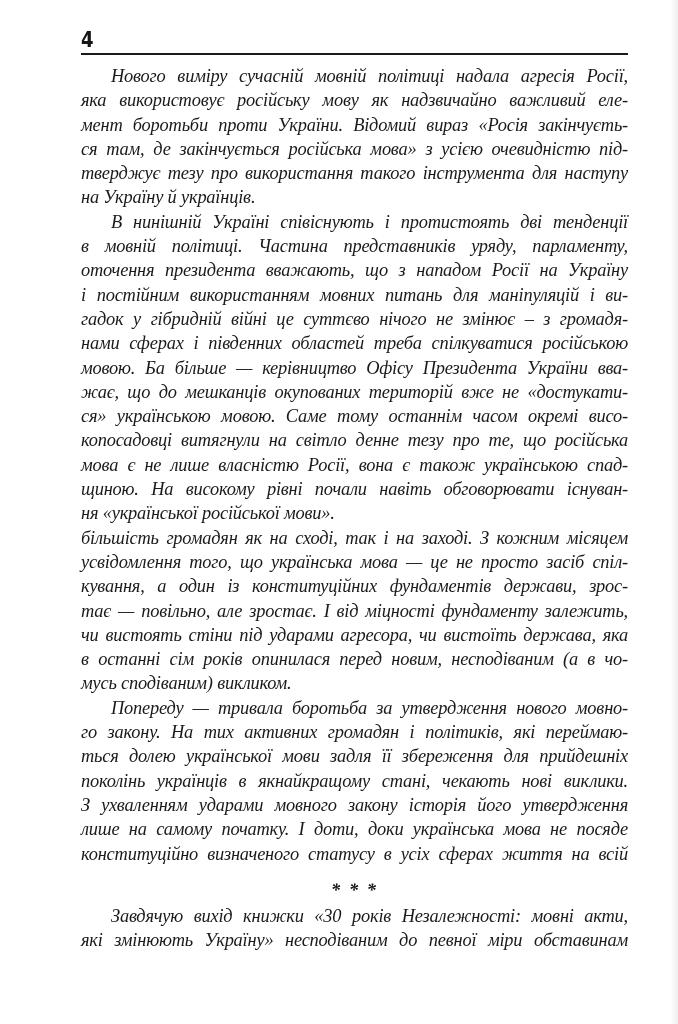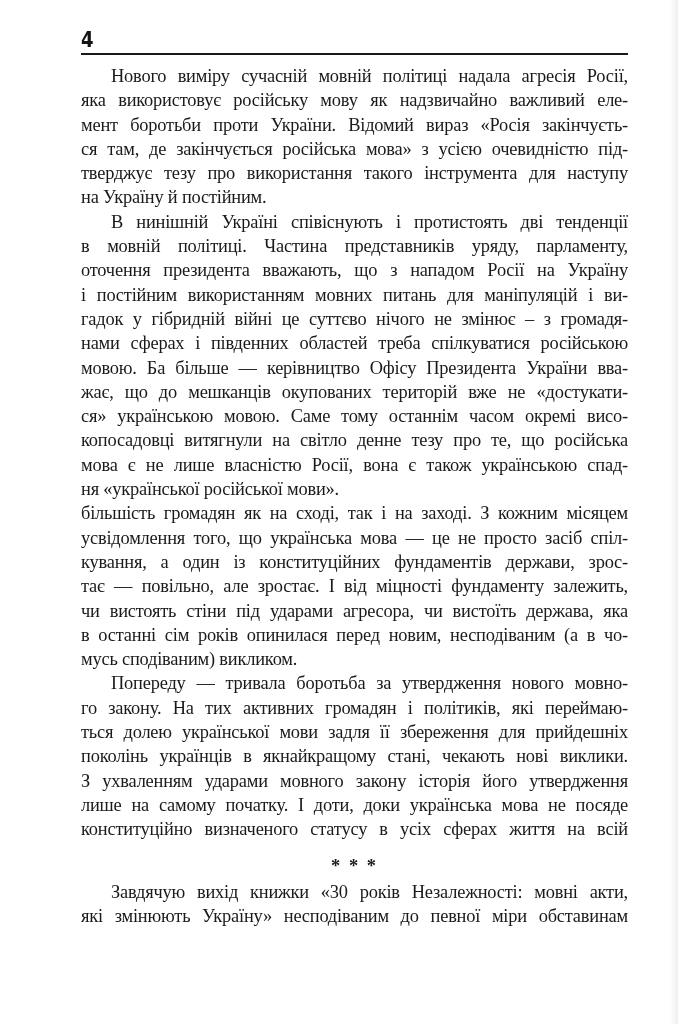--- a/index.html
+++ b/index.html
@@ -54,20 +54,21 @@
     }
     .body-text {
       position: absolute;
       left: 81px;
       top: 64px;
       width: 547px;
       font-family: "Liberation Serif", serif;
       font-size: 18.4px;
       line-height: 24.3px;
       color: #1a1a1a;
+      font-style: italic;
     }
     .line {
       display: block;
       white-space: nowrap;
       height: 24.3px;
       text-align: justify;
       text-align-last: justify;
       letter-spacing: -0.2px;
     }
     .line.indent { padding-left: 30px; }
@@ -93,34 +94,35 @@
     <div class="header-rule"></div>
   </div>
 
   <div class="body-text">
     <div>
       <span class="line indent">Нового виміру сучасній мовній політиці надала агресія Росії,</span>
       <span class="line">яка використовує російську мову як надзвичайно важливий еле-</span>
       <span class="line">мент боротьби проти України. Відомий вираз «Росія закінчуєть-</span>
       <span class="line">ся там, де закінчується російська мова» з усією очевидністю під-</span>
       <span class="line">тверджує тезу про використання такого інструмента для наступу</span>
-      <span class="line last">на Україну й постійним.</span>
+      <span class="line last">на Україну й українців.</span>
     </div>
     <div>
       <span class="line indent">В нинішній Україні співіснують і протистоять дві тенденції</span>
       <span class="line">в мовній політиці. Частина представників уряду, парламенту,</span>
       <span class="line">оточення президента вважають, що з нападом Росії на Україну</span>
       <span class="line">і постійним використанням мовних питань для маніпуляцій і ви-</span>
       <span class="line">гадок у гібридній війні це суттєво нічого не змінює – з громадя-</span>
       <span class="line">нами сферах і південних областей треба спілкуватися російською</span>
       <span class="line">мовою. Ба більше — керівництво Офісу Президента України вва-</span>
       <span class="line">жає, що до мешканців окупованих територій вже не «достукати-</span>
       <span class="line">ся» українською мовою. Саме тому останнім часом окремі висо-</span>
       <span class="line">копосадовці витягнули на світло денне тезу про те, що російська</span>
       <span class="line">мова є не лише власністю Росії, вона є також українською спад-</span>
+      <span class="line">щиною. На високому рівні почали навіть обговорювати існуван-</span>
       <span class="line last">ня «української російської мови».</span>
     </div>
     <div>
       <span class="line">більшість громадян як на сході, так і на заході. З кожним місяцем</span>
       <span class="line">усвідомлення того, що українська мова — це не просто засіб спіл-</span>
       <span class="line">кування, а один із конституційних фундаментів держави, зрос-</span>
       <span class="line">тає — повільно, але зростає. І від міцності фундаменту залежить,</span>
       <span class="line">чи вистоять стіни під ударами агресора, чи вистоїть держава, яка</span>
       <span class="line">в останні сім років опинилася перед новим, несподіваним (а в чо-</span>
       <span class="line last">мусь сподіваним) викликом.</span>

